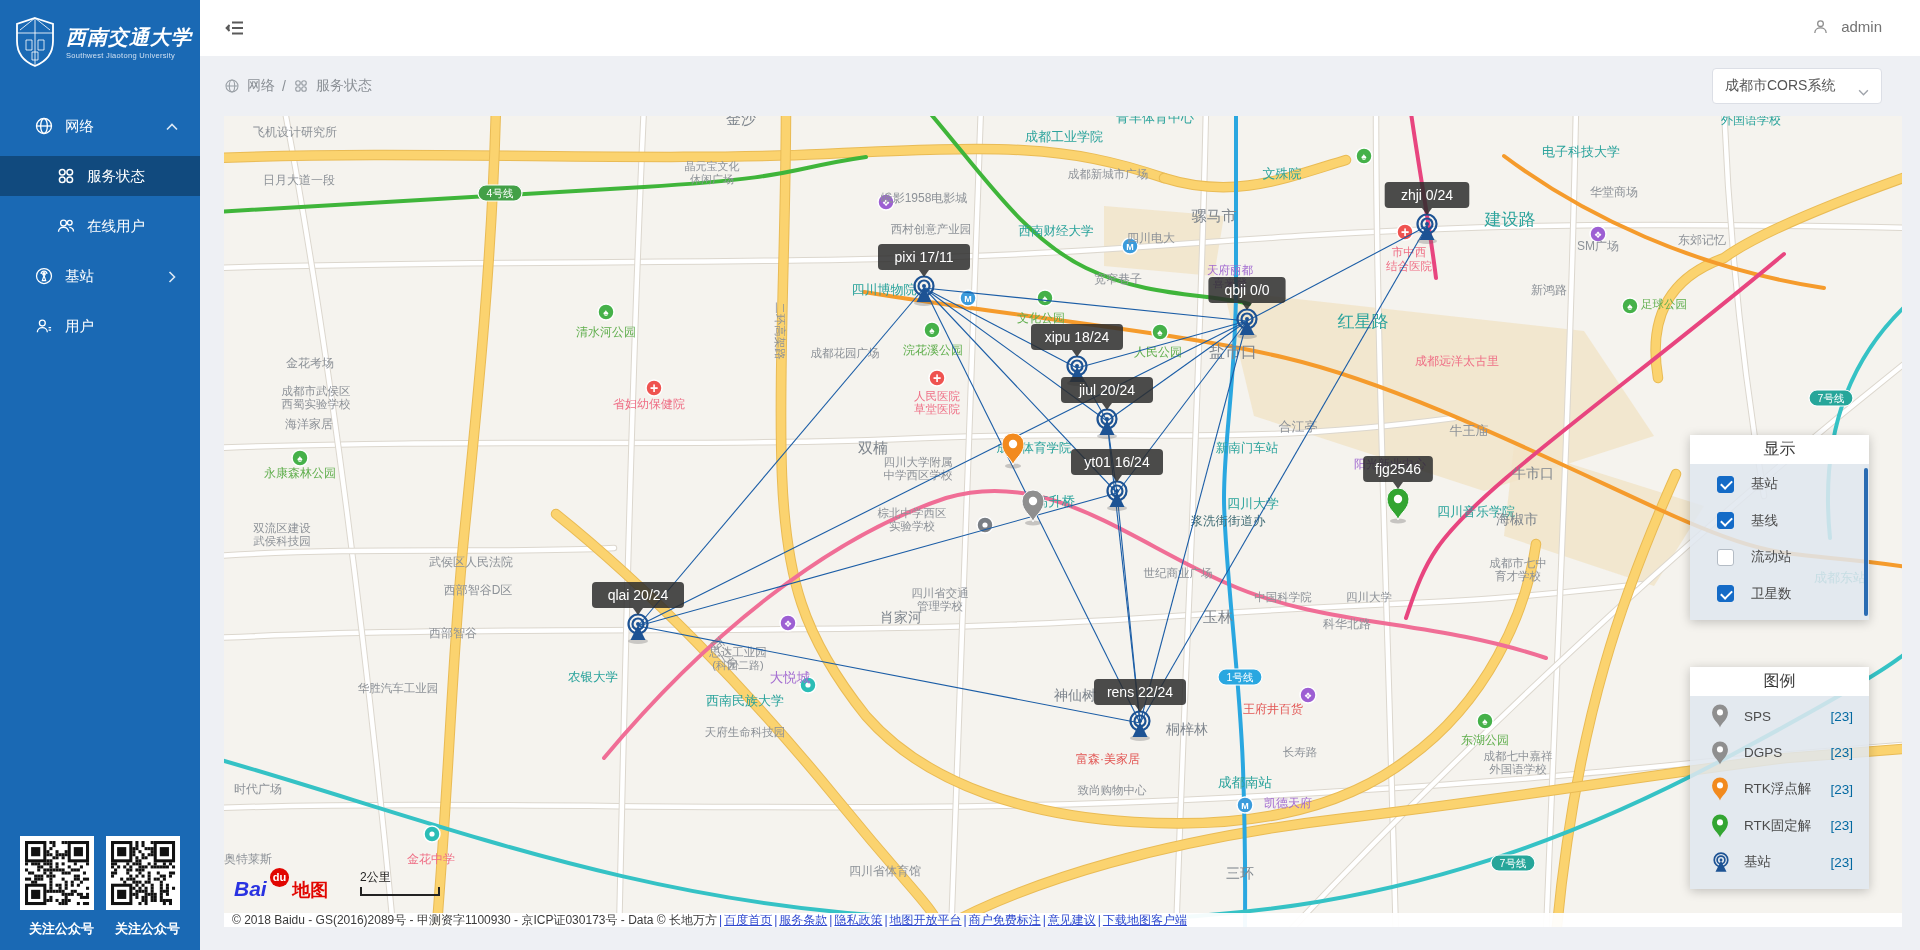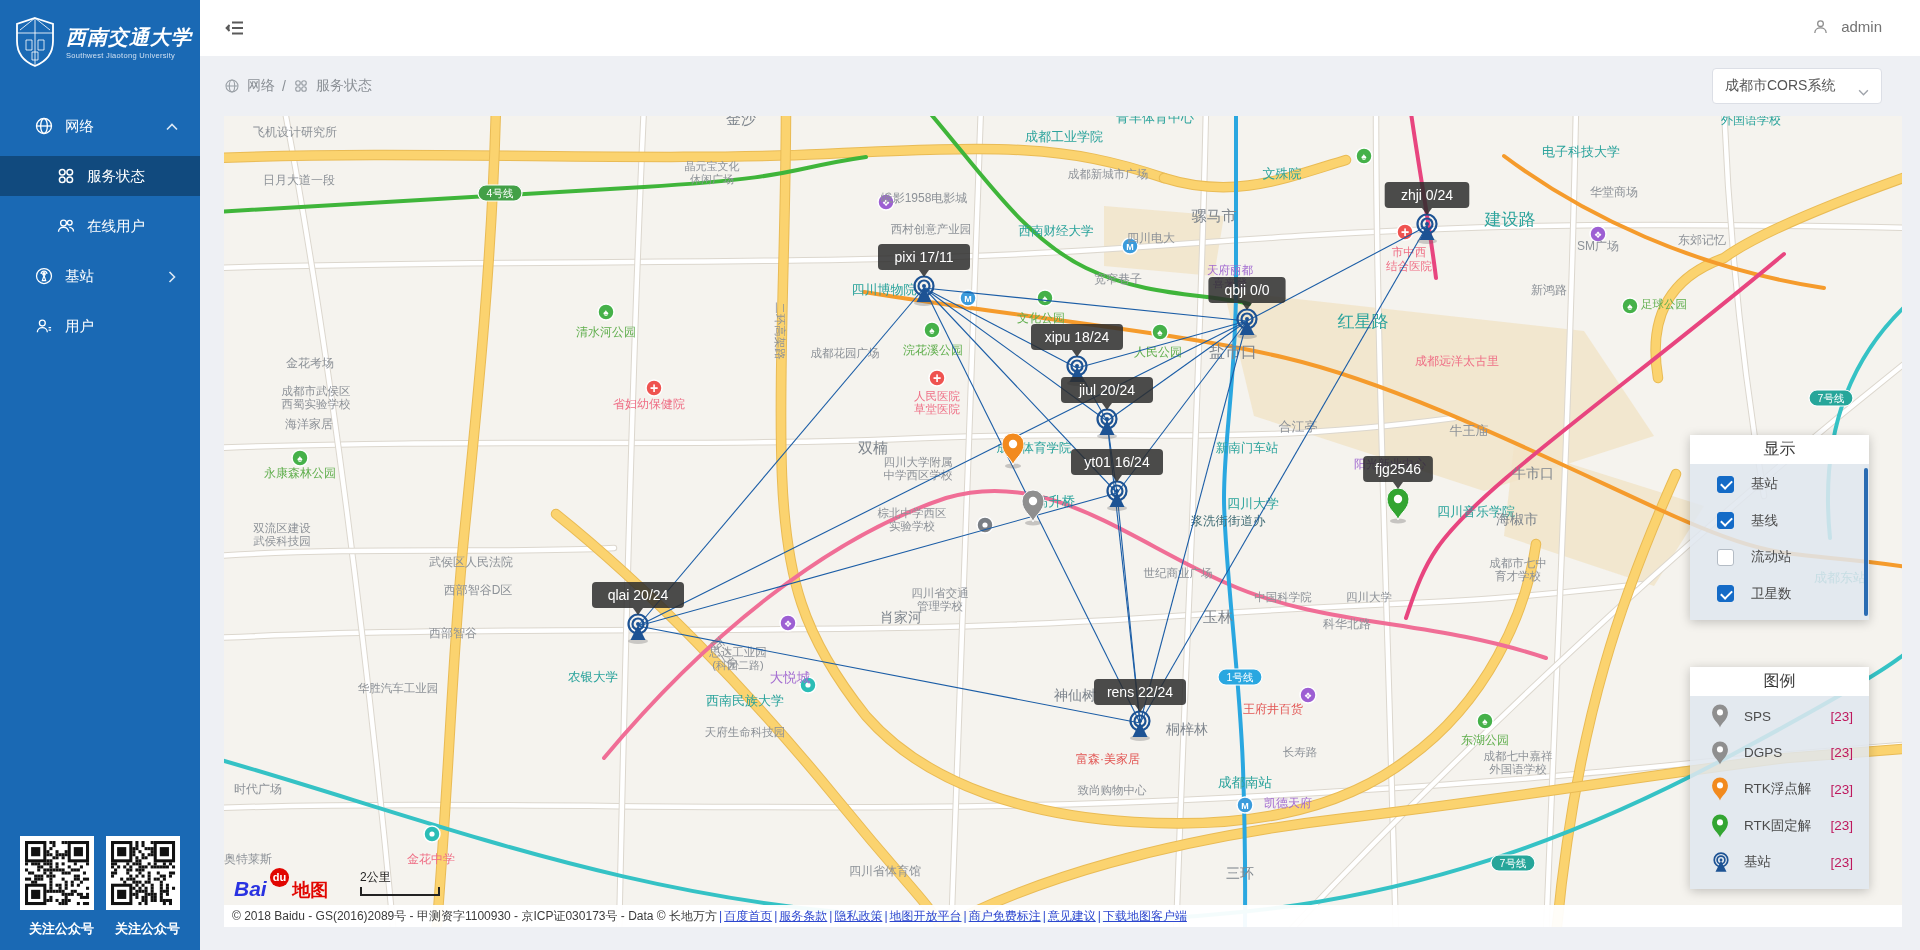--- a/index.html
+++ b/index.html
@@ -50,22 +50,22 @@
     font-size:13.5px;color:#4c4c4c}
   .cbox{width:17px;height:17px;border-radius:3px;background:#fff;border:1px solid #b4bcc5;
     box-sizing:border-box;position:relative;cursor:pointer;flex-shrink:0}
   .cbox.on{background:#146bc7;border-color:#146bc7}
   .cbox.on:after{content:"";position:absolute;left:5px;top:1.5px;width:5px;height:9px;
     border-right:2px solid #fff;border-bottom:2px solid #fff;transform:rotate(45deg)}
   .pscroll{position:absolute;right:1px;top:4px;bottom:4px;width:4px;background:#2a6cb3;border-radius:2px}
   .leg-row{height:36.5px;display:flex;align-items:center;padding:0 16px 0 20px;
     font-size:13.5px;color:#4c4c4c}
   .leg-ic{width:24px;height:27px;margin-right:10px;flex-shrink:0;display:flex;align-items:center}
-  .leg-val{margin-left:auto;color:#be185d}
-  .map-footer{position:absolute;bottom:0;left:0;right:0;height:22px;background:rgba(255,255,255,.95);
+  .leg-val{margin-left:auto;color:#0369a1}
+  .map-footer{position:absolute;bottom:0;left:0;right:0;height:14px;background:rgba(255,255,255,.95);
     font-size:12px;color:#3b3b3b;display:flex;align-items:center;padding-left:8px;white-space:nowrap}
   .maplink{color:#2d47cf;margin:0 0;text-decoration:underline;cursor:pointer}
   .lsep{color:#2d47cf;margin:0 2px}
   .baidu-logo{position:absolute;left:10px;bottom:28px;display:flex;align-items:flex-end;gap:2px;
     line-height:1}
   .bd-bai{color:#2932e1;font-size:21px;font-weight:bold;font-style:italic}
   .bd-du{background:#e10601;color:#fff;font-size:11px;font-weight:bold;border-radius:50%;
     padding:4px 3px;margin:12px 1px}
   .bd-map{color:#e10601;font-size:18px;font-weight:bold}
   .scalebar{position:absolute;left:136px;bottom:31px;font-size:12px;color:#222}

